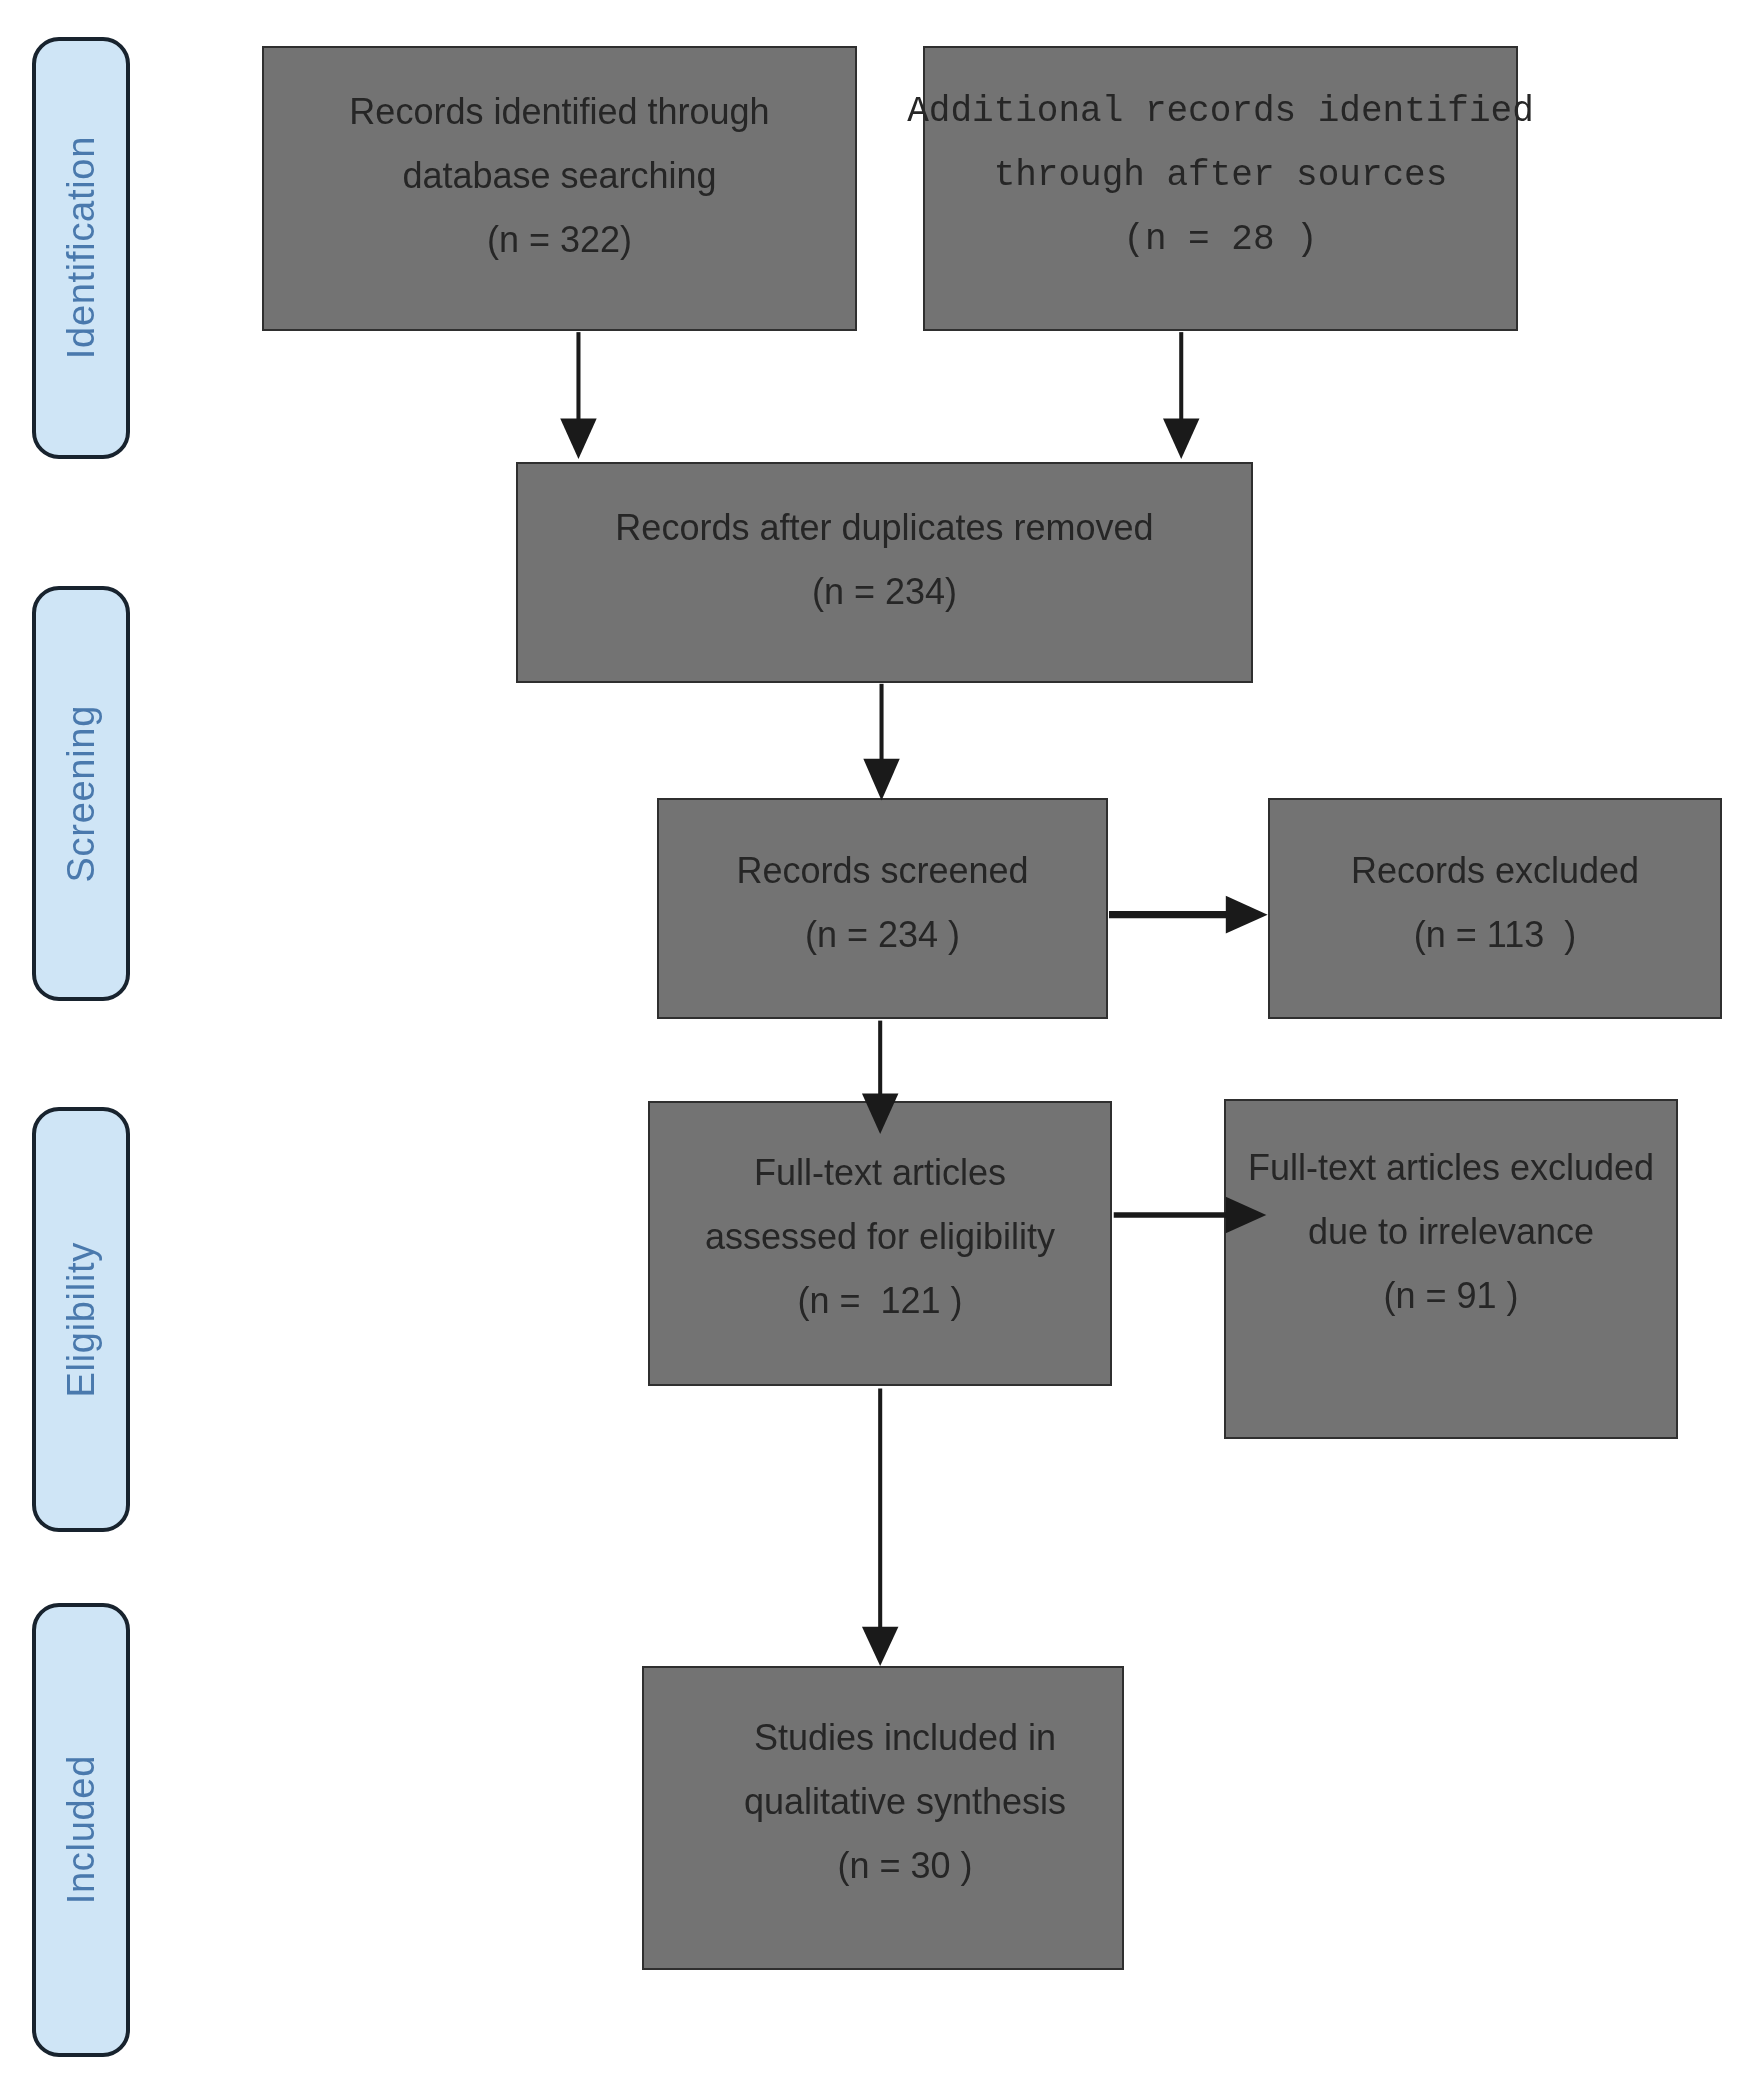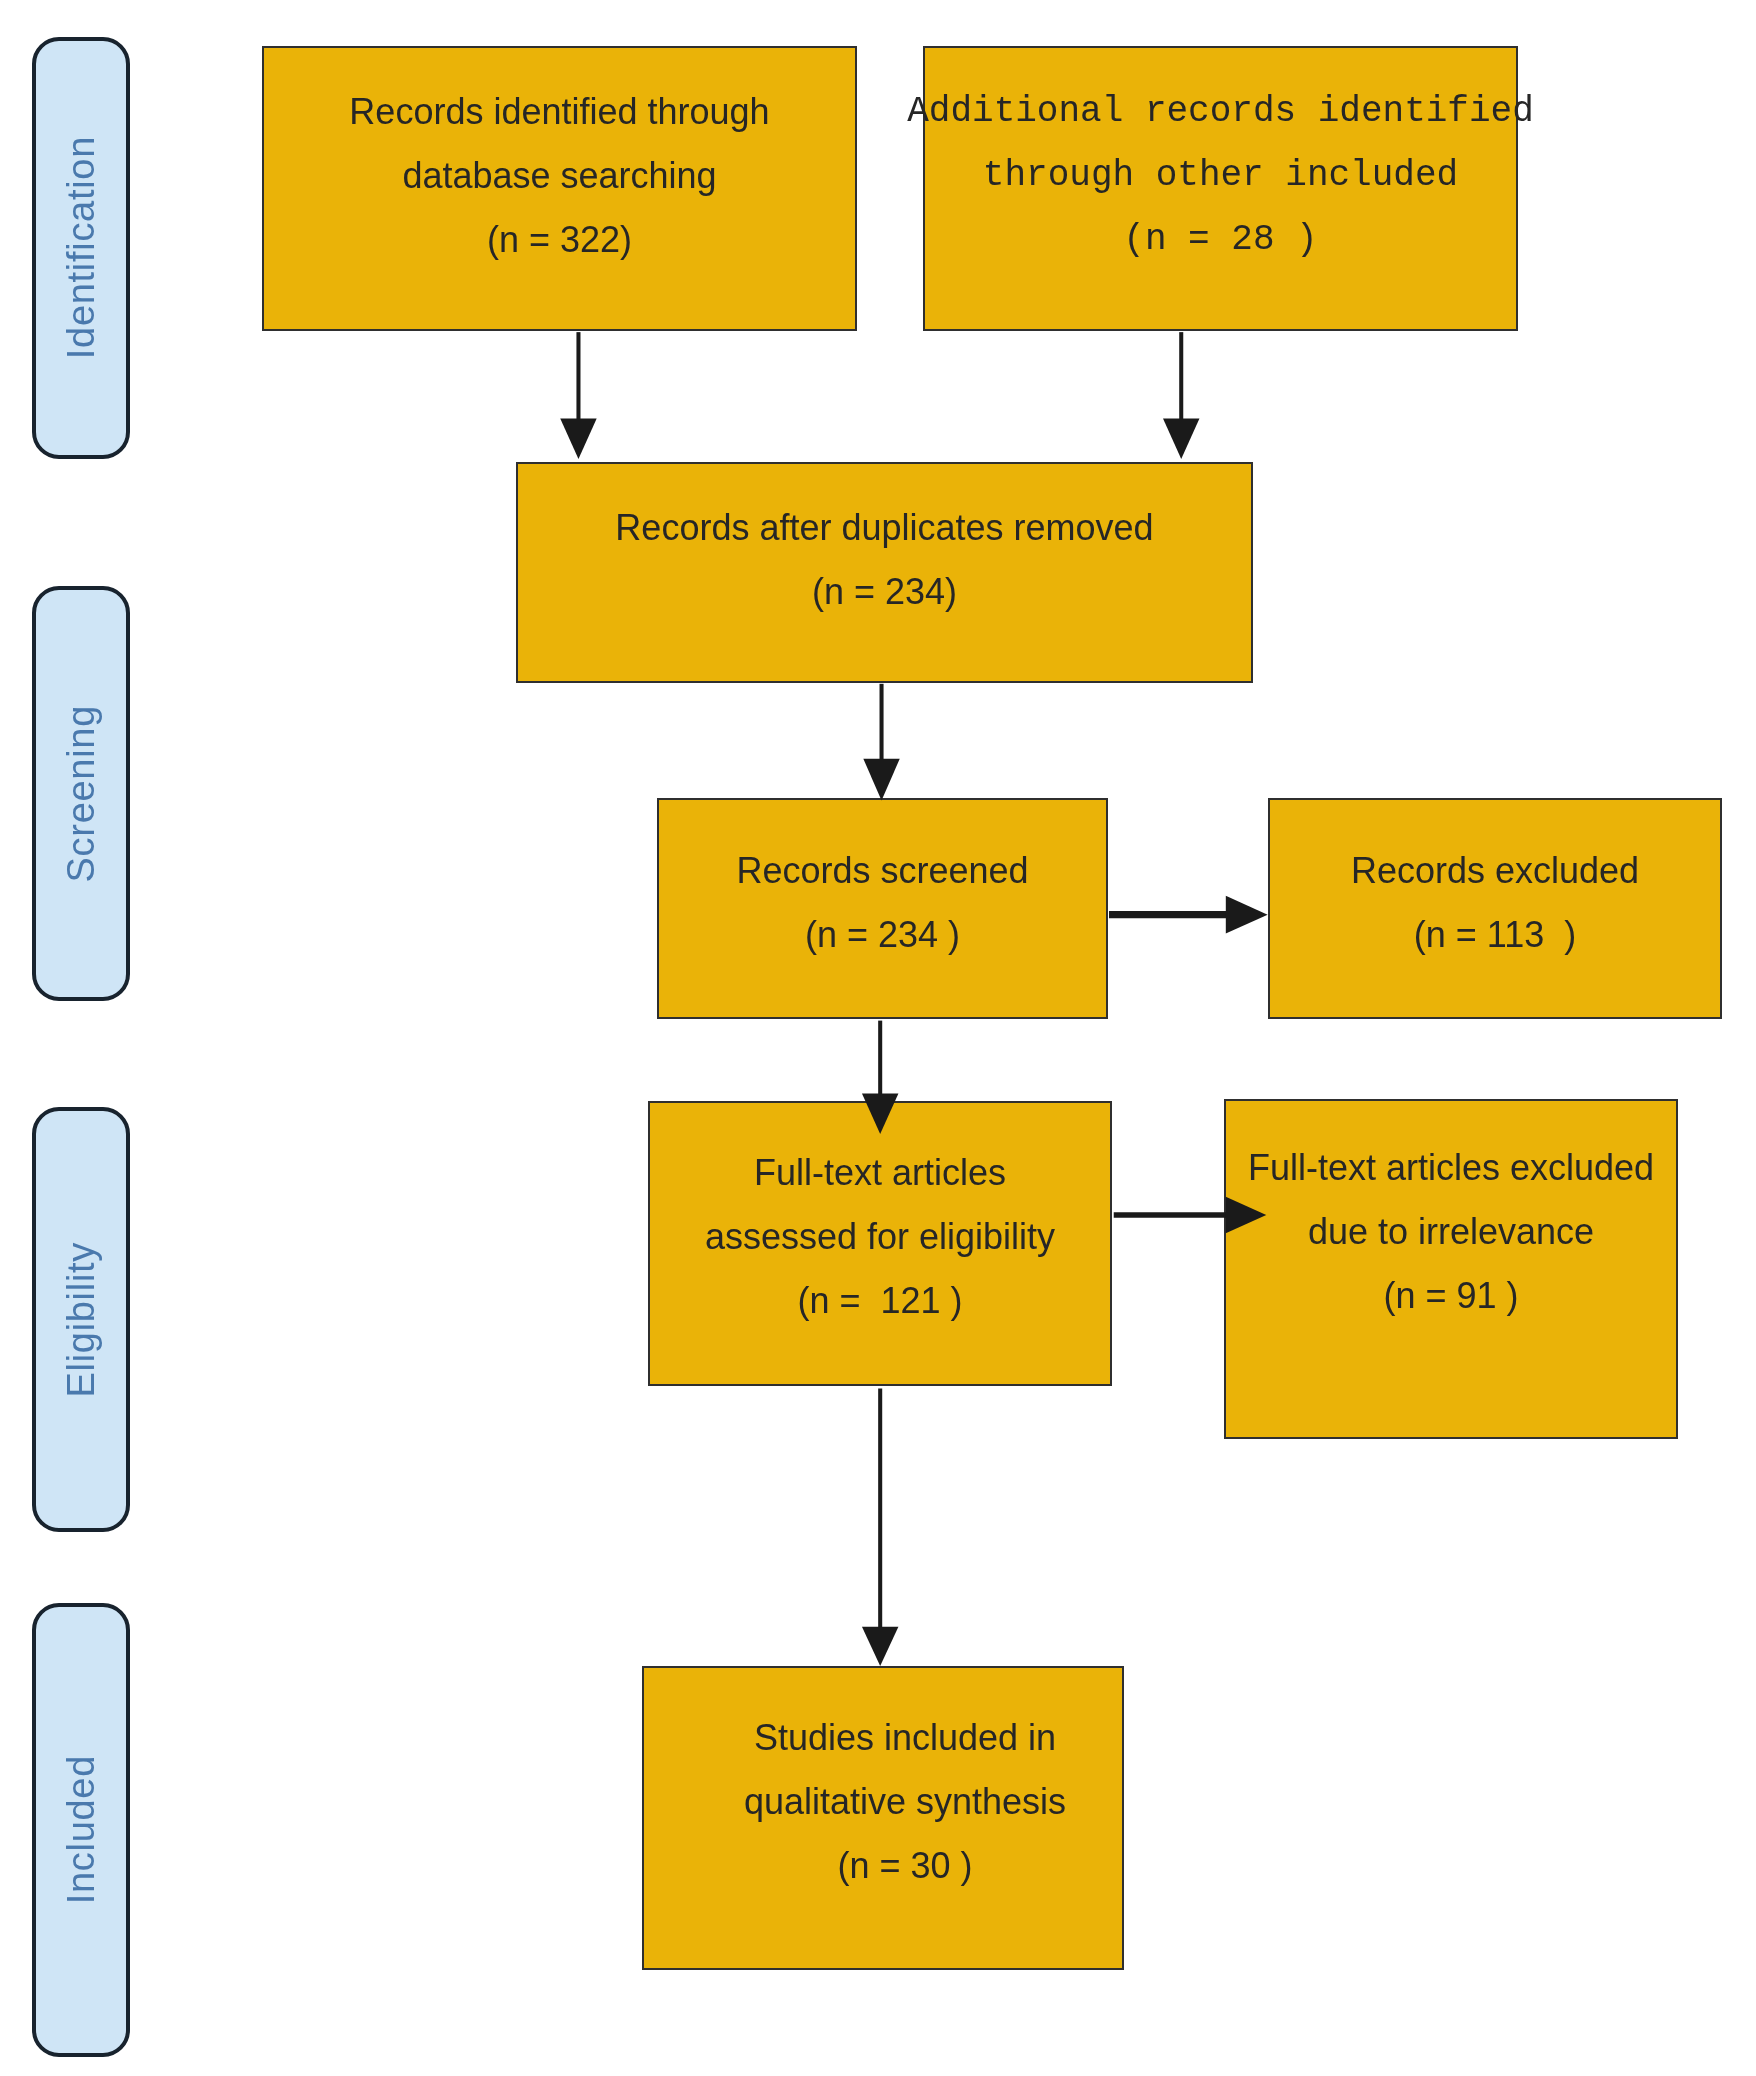--- a/index.html
+++ b/index.html
@@ -31,21 +31,21 @@
     font-size: 38px;
     color: #4a79ad;
     letter-spacing: 0.7px;
     white-space: pre;
   }
 
   
   .fbox {
     position: absolute;
     box-sizing: border-box;
-    background: #eab308;
+    background: #737373;
     border: 2.7px solid #2f2f2f;
     display: flex;
     flex-direction: column;
     align-items: center;
     text-align: center;
     color: #262626;
     font-size: 36px;
     line-height: 64px;
     z-index: 1;
   }
@@ -82,21 +82,21 @@
   </div>
 
   <div class="fbox pad-3" style="left:262px; top:46px; width:595px; height:285px;">
     <div class="bline">Records identified through</div>
     <div class="bline">database searching</div>
     <div class="bline">(n = 322)</div>
   </div>
 
   <div class="fbox pad-3" style="left:923px; top:46px; width:595px; height:285px;font-family:Liberation Mono, monospace;">
     <div class="bline">Additional records identified</div>
-    <div class="bline">through other included</div>
+    <div class="bline">through after sources</div>
     <div class="bline">(n = 28 )</div>
   </div>
 
   <div class="fbox pad-3" style="left:516px; top:462px; width:737px; height:221px;">
     <div class="bline">Records after duplicates removed</div>
     <div class="bline">(n = 234)</div>
   </div>
 
   <div class="fbox pad-2" style="left:657px; top:798px; width:451px; height:221px;">
     <div class="bline">Records screened</div>

